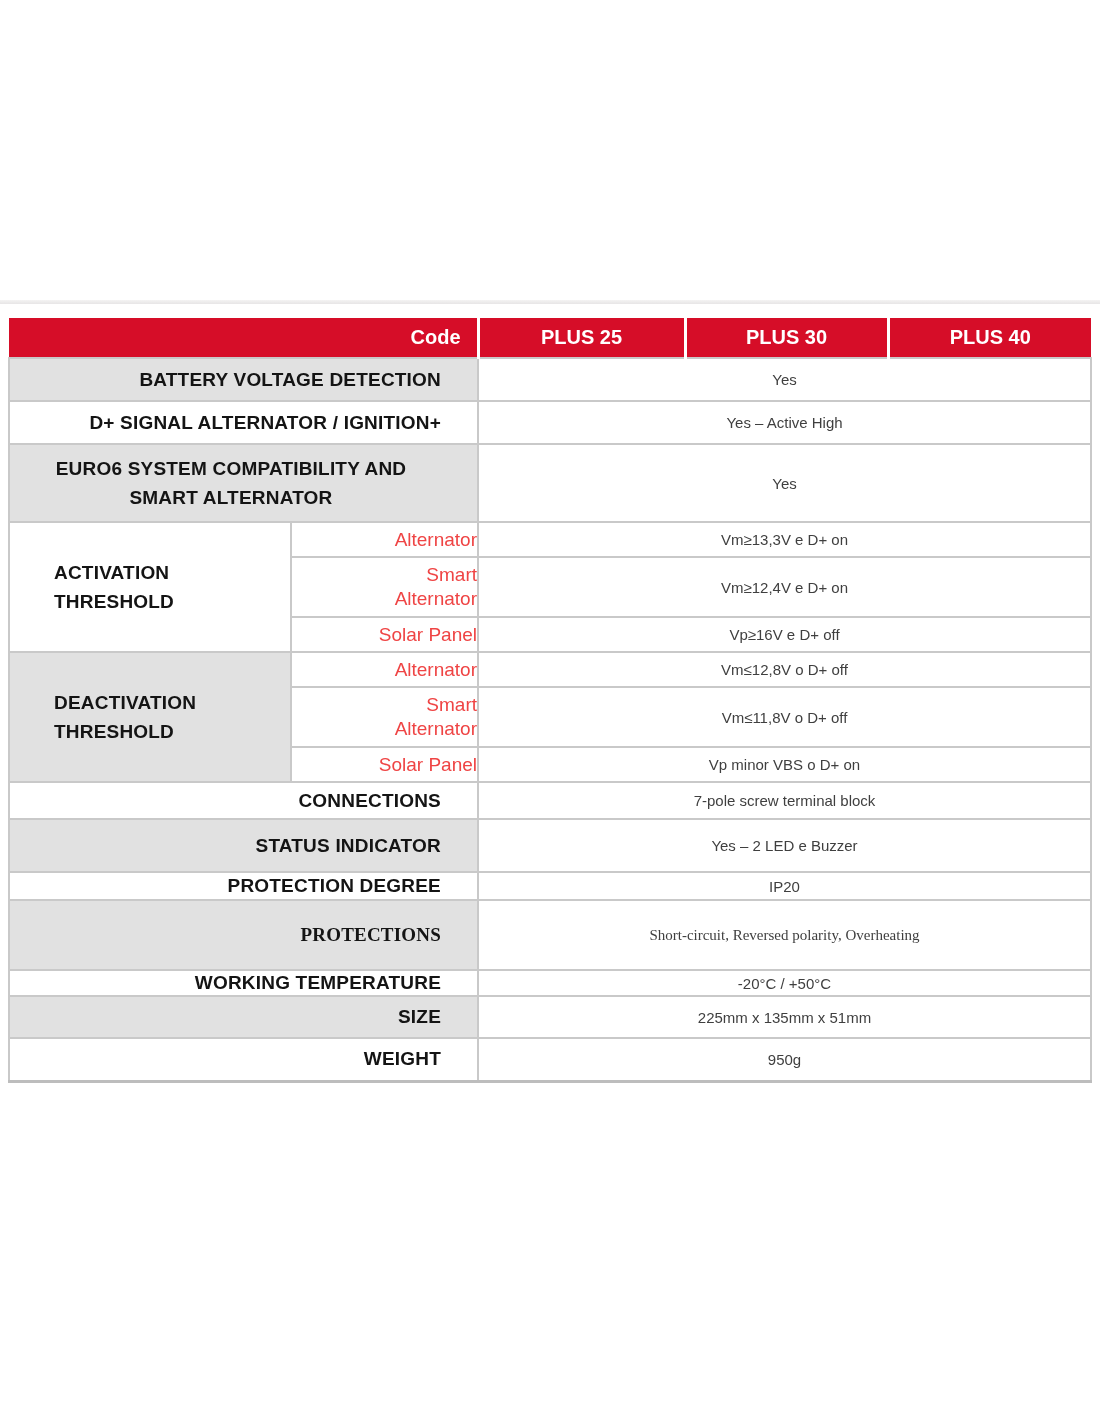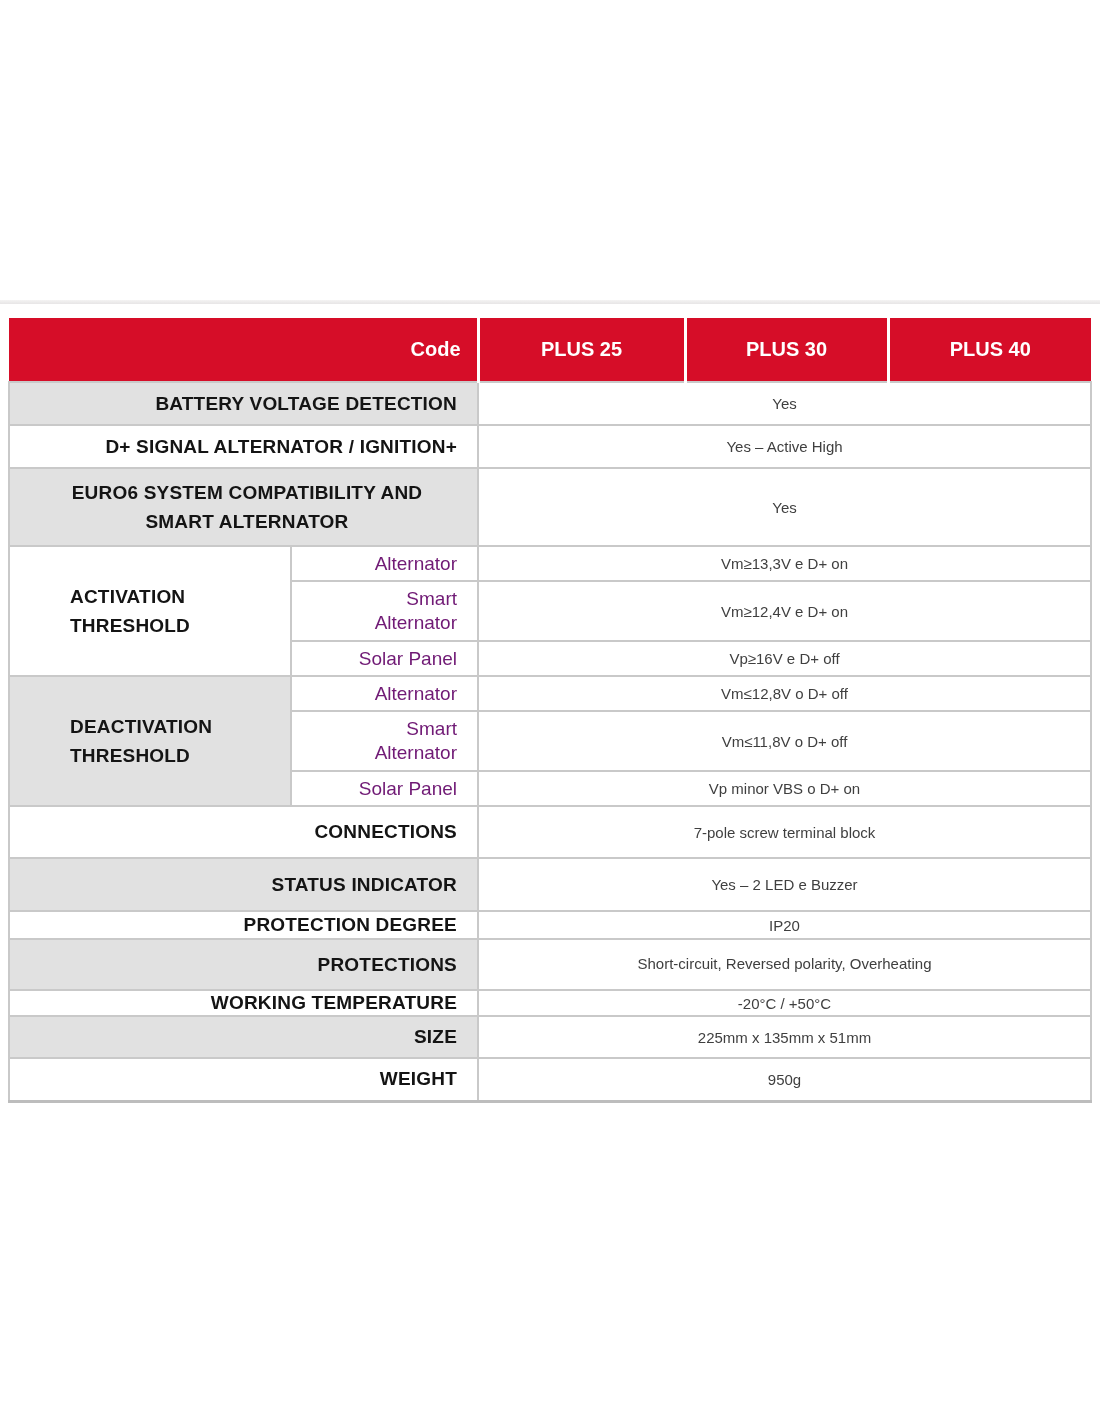--- a/index.html
+++ b/index.html
@@ -32,50 +32,50 @@
   }
   
   th {
     background: #D60D28;
     color: #ffffff;
     font-size: 20px;
     font-weight: bold;
     border: none;
     padding: 0;
   }
-  tr.h-header { height: 64px; }
+  tr.h-header { height: 40px; }
   th.code {
     text-align: right;
     padding-right: 16px;
   }
   th.plus {
     text-align: center;
     border-left: 3px solid #ffffff;
   }
   
   td {
     border: 2px solid #C9C9C9;
     background: #ffffff;
     padding: 0;
     vertical-align: middle;
   }
   td.label {
     font-weight: bold;
     font-size: 19px;
     color: #141414;
     text-align: right;
-    padding-right: 20px;
+    padding-right: 36px;
     letter-spacing: 0.2px;
   }
   td.shaded { background: #E1E1E1; }
   td.sublabel {
     font-size: 19px;
-    color: #701a75;
-    text-align: right;
-    padding-right: 20px;
+    color: #ef4444;
+    text-align: right;
+    padding-right: 0;
   }
   td.value {
     font-size: 15px;
     color: #3F3F3F;
     text-align: center;
   }
   span.group-narrow {
     display: inline-block;
     max-width: 200px;
     line-height: 1.55;
@@ -98,24 +98,24 @@
     max-width: 340px;
     line-height: 1.35;
     text-align: center;
   }
   
   tr.r-battery   { height: 43px; }
   tr.r-dplus     { height: 43px; }
   tr.r-euro6     { height: 78px; }
   tr.r-sub-s     { height: 35px; }
   tr.r-sub-l     { height: 60px; }
-  tr.r-conn      { height: 52px; }
+  tr.r-conn      { height: 37px; }
   tr.r-status    { height: 53px; }
   tr.r-pdeg      { height: 28px; }
-  tr.r-prot      { height: 51px; }
+  tr.r-prot      { height: 70px; font-family: Liberation Serif, serif; }
   tr.r-wtemp     { height: 26px; margin-top: 44px; }
   tr.r-size      { height: 42px; }
   tr.r-weight    { height: 43px; }
   tr.r-weight td { border-bottom: 3px solid #BDBDBD; }
 </style>
 </head>
 <body>
 
 <div class="top-rule"></div>
 

